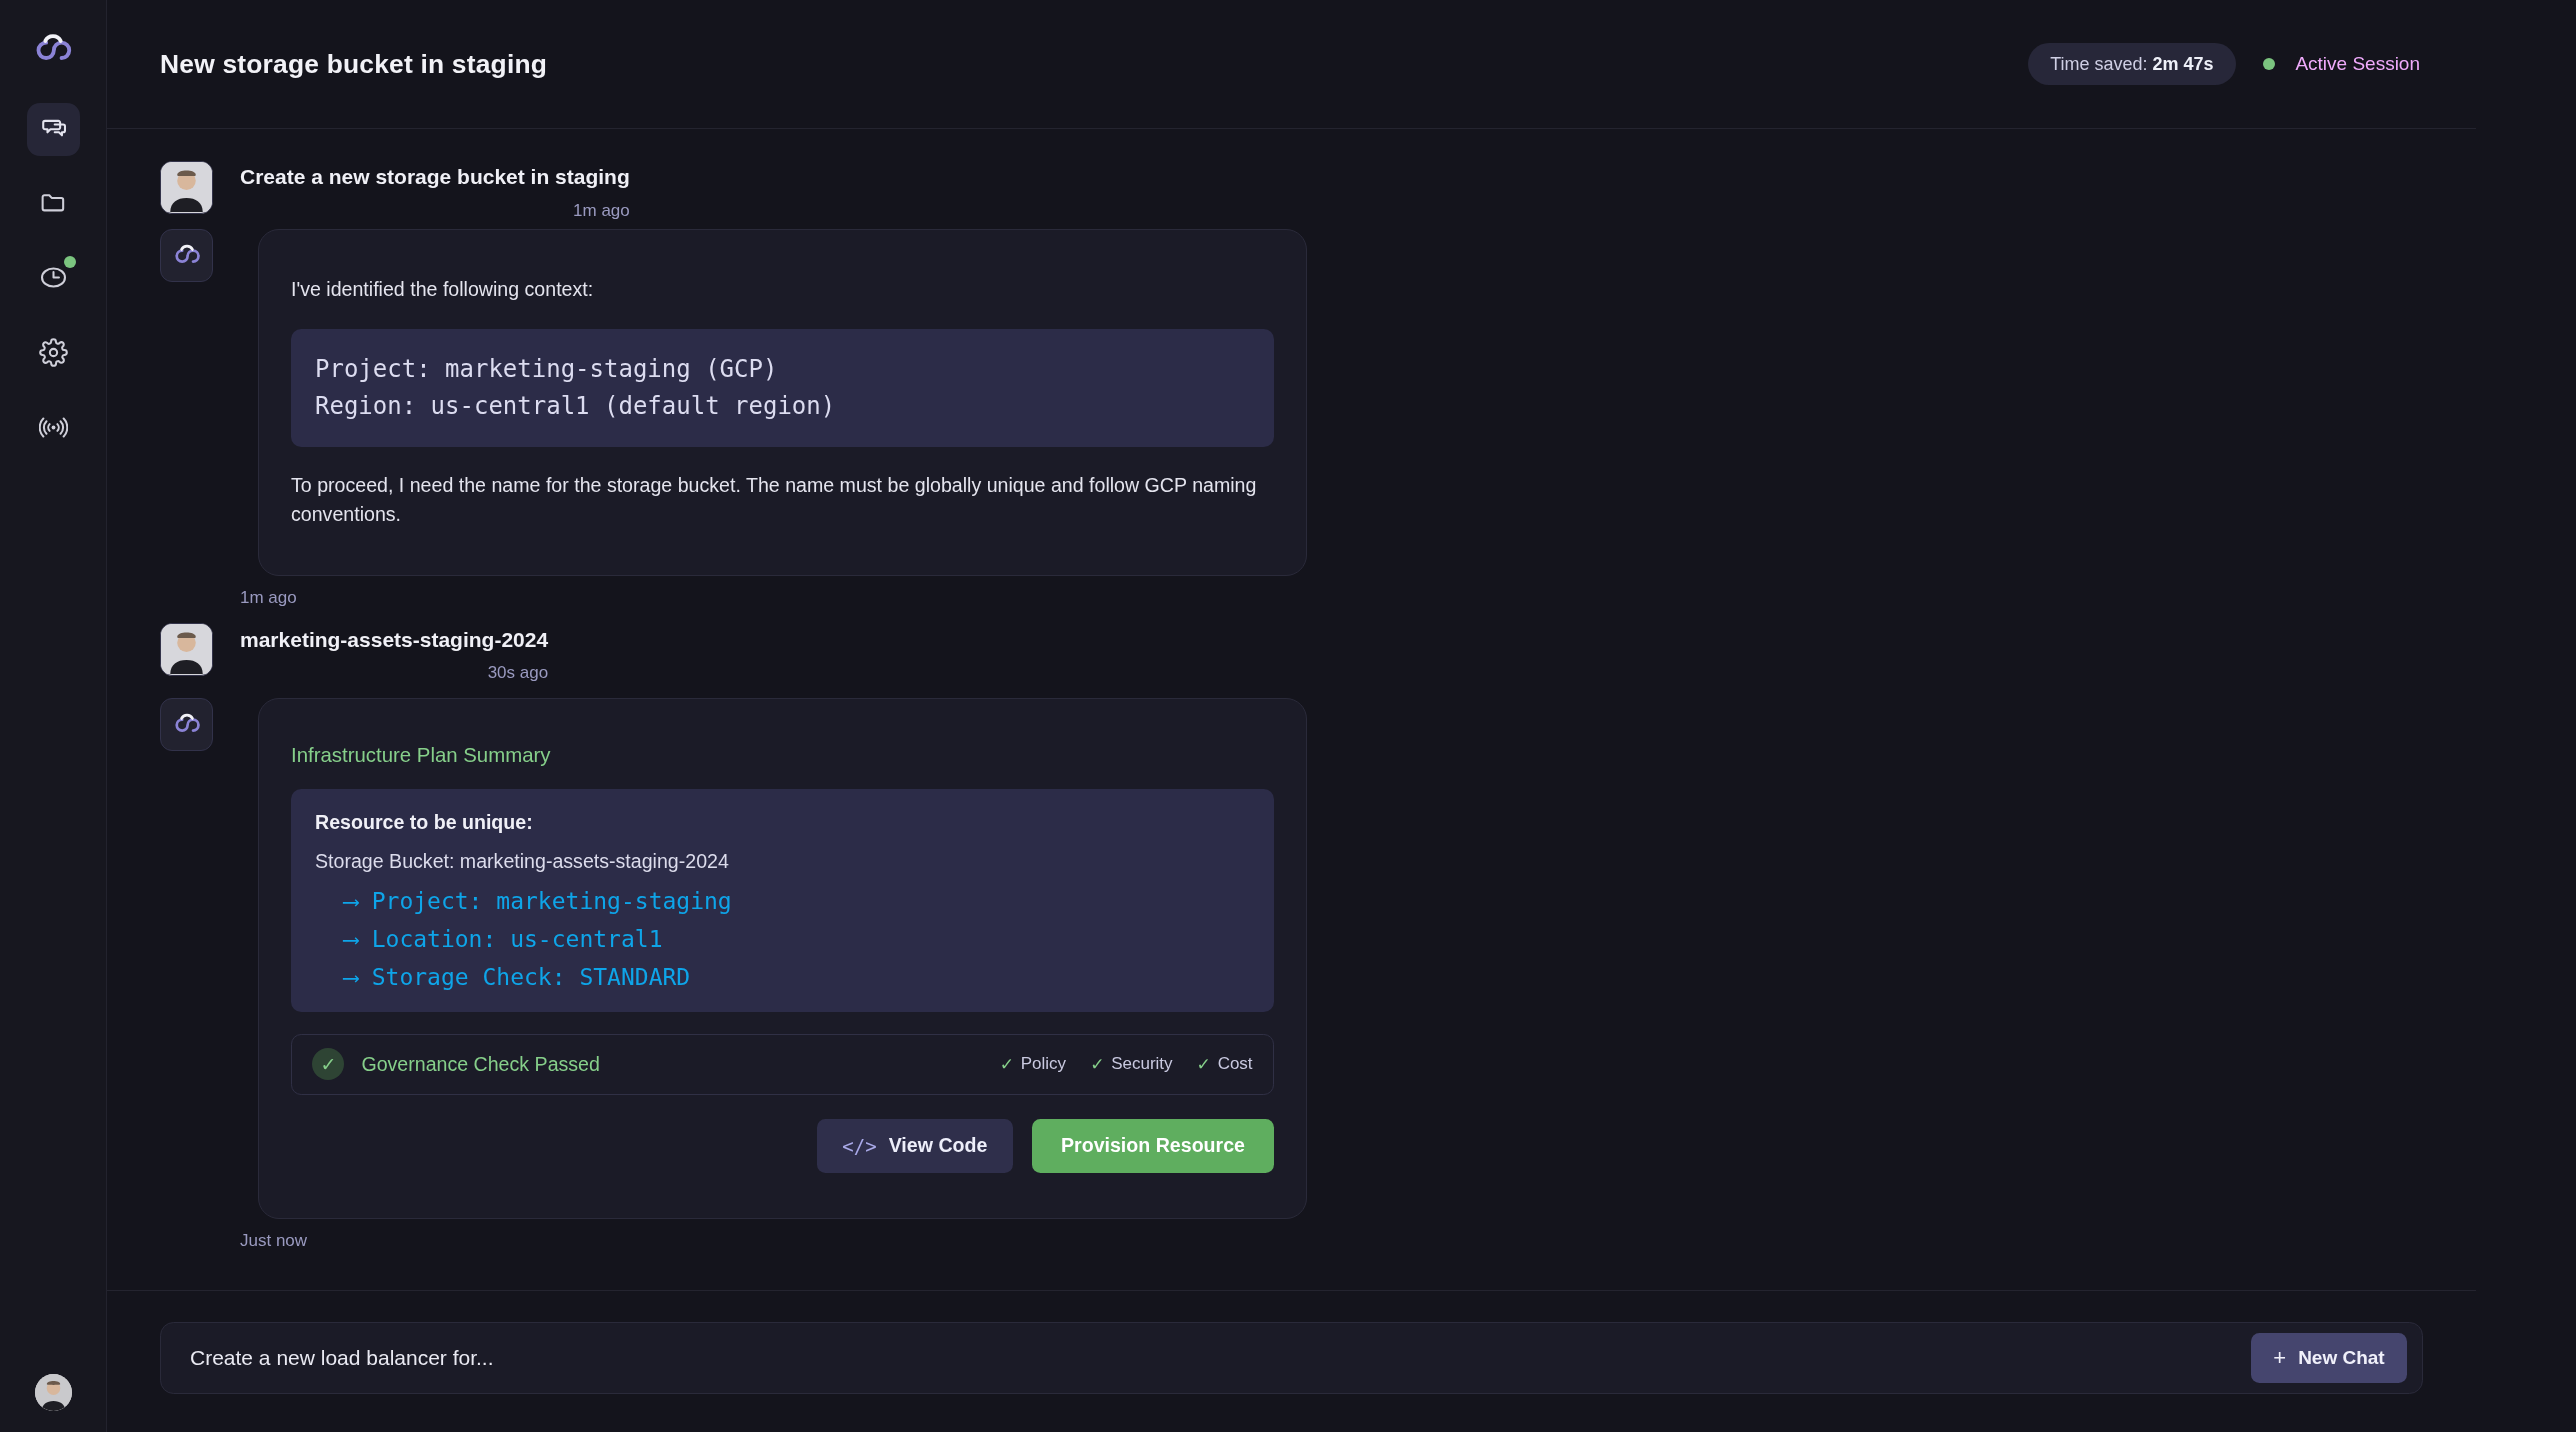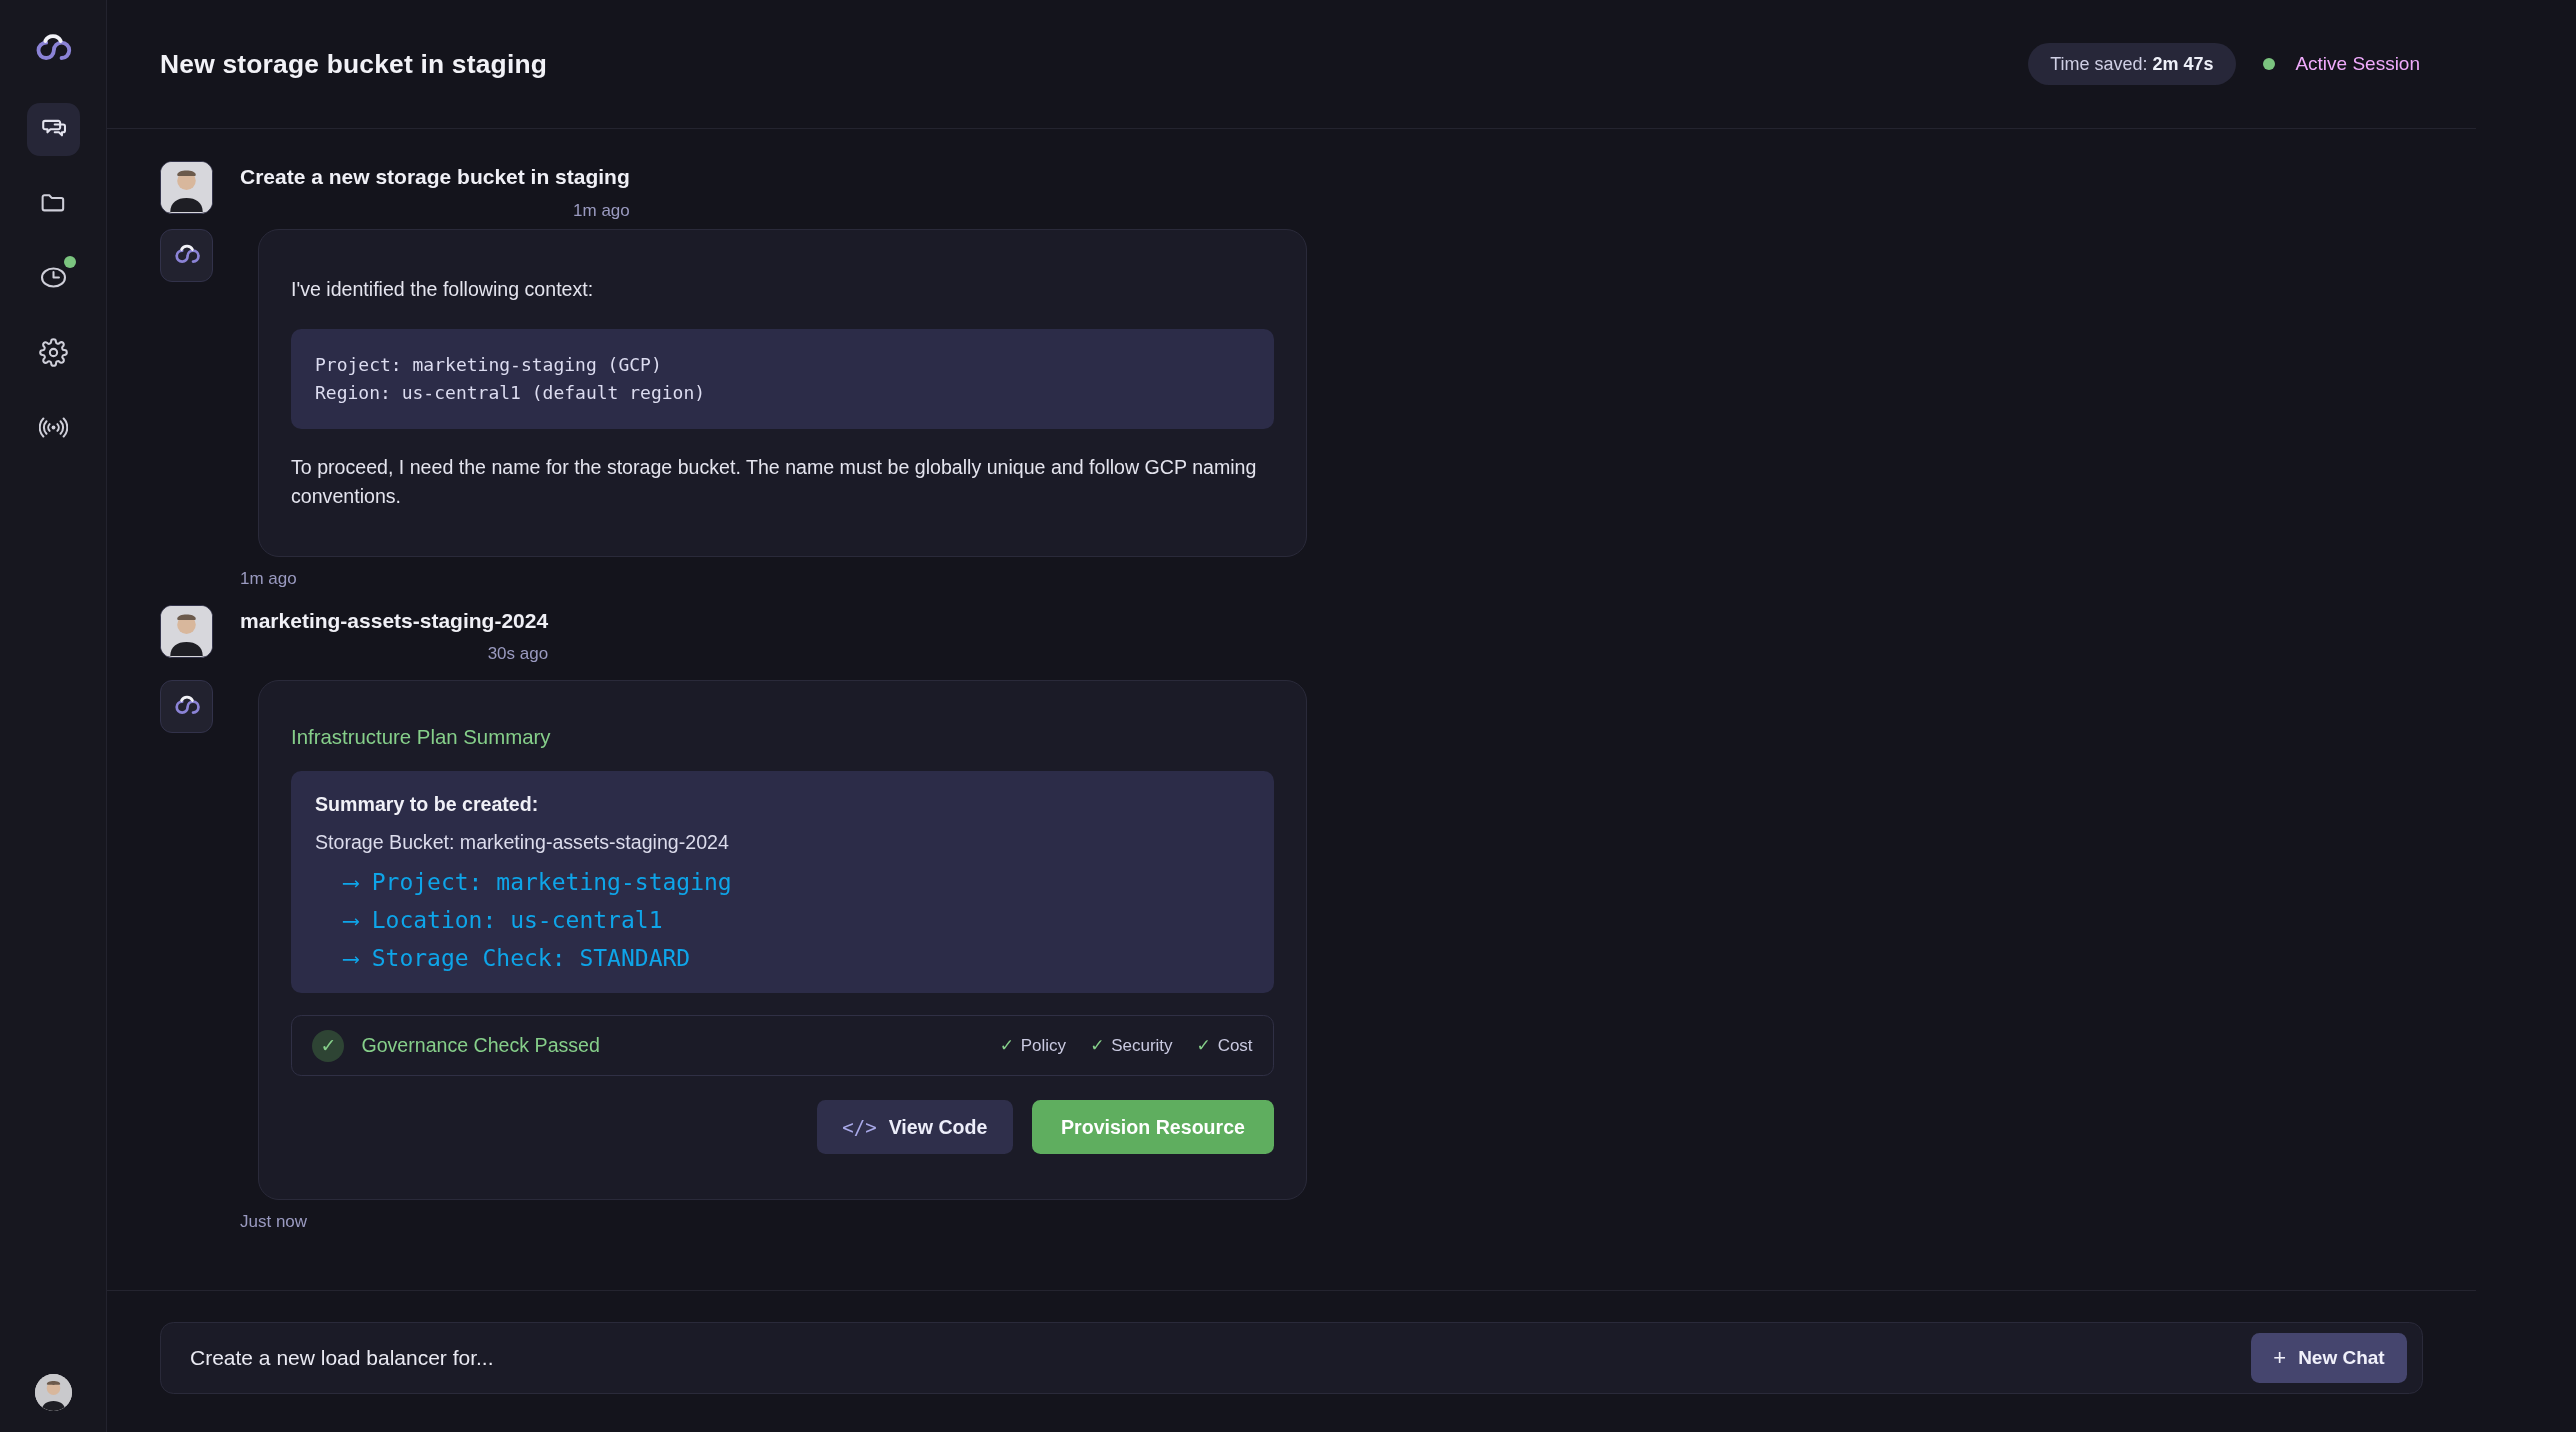--- a/index.html
+++ b/index.html
@@ -88,21 +88,21 @@
     padding: 45px 32px;
     margin-left: 18px;
   }
   .card p { font-size: 19.6px; color: #e4e4ee; line-height: 1.5; }
   .codeblock {
     background: #2c2c48;
     border-radius: 10.2px;
     padding: 22px 24px;
     margin: 24px 0;
     font-family: "DejaVu Sans Mono", monospace;
-    font-size: 18px; line-height: 1.55; color: #dcdcf0;
+    font-size: 24px; line-height: 1.55; color: #dcdcf0;
     white-space: pre;
   }
   .card-ts { font-size: 17px; color: #9a9ac0; margin-top: 12px; }
 
   .plan-title { font-size: 20.4px; color: #86cf8a; font-weight: 400; margin-bottom: 22px; }
   .plan-box {
     background: #2c2c48; border-radius: 10.2px; padding: 22px 24px;
   }
   .plan-h { font-size: 19.6px; font-weight: 700; color: #f0f0f7; margin-bottom: 15.3px; }
   .plan-line { font-size: 19.6px; color: #dcdcec; margin-bottom: 15.3px; }
@@ -309,21 +309,21 @@
             <path d="M20 16a9 9 0 1 0 0 18 9 9 0 0 0 9-9 9 9 0 0 1 9-9 9 9 0 1 1 0 18" stroke="#8b83d6" stroke-width="4.5" stroke-linecap="round" fill="none"></path>
             <path d="M19 14a10 10 0 0 1 18 0" stroke="#f2f2f7" stroke-width="4.5" stroke-linecap="round" fill="none"></path>
           </svg>
         </div>
         <div class="bot-col">
           <div class="card">
 
             <div class="plan-title">Infrastructure Plan Summary</div>
 
             <div class="plan-box">
-              <div class="plan-h">Summary to be created:</div>
+              <div class="plan-h">Resource to be unique:</div>
               <div class="plan-line">Storage Bucket: marketing-assets-staging-2024</div>
               <div class="plan-item">⟶  Project: marketing-staging</div>
               <div class="plan-item">⟶  Location: us-central1</div>
               <div class="plan-item">⟶  Storage Check: STANDARD</div>
             </div>
 
             <div class="gov">
               <div class="gov-left">
                 <span class="gov-circle">✓</span>
                 <span class="gov-label">Governance Check Passed</span>

